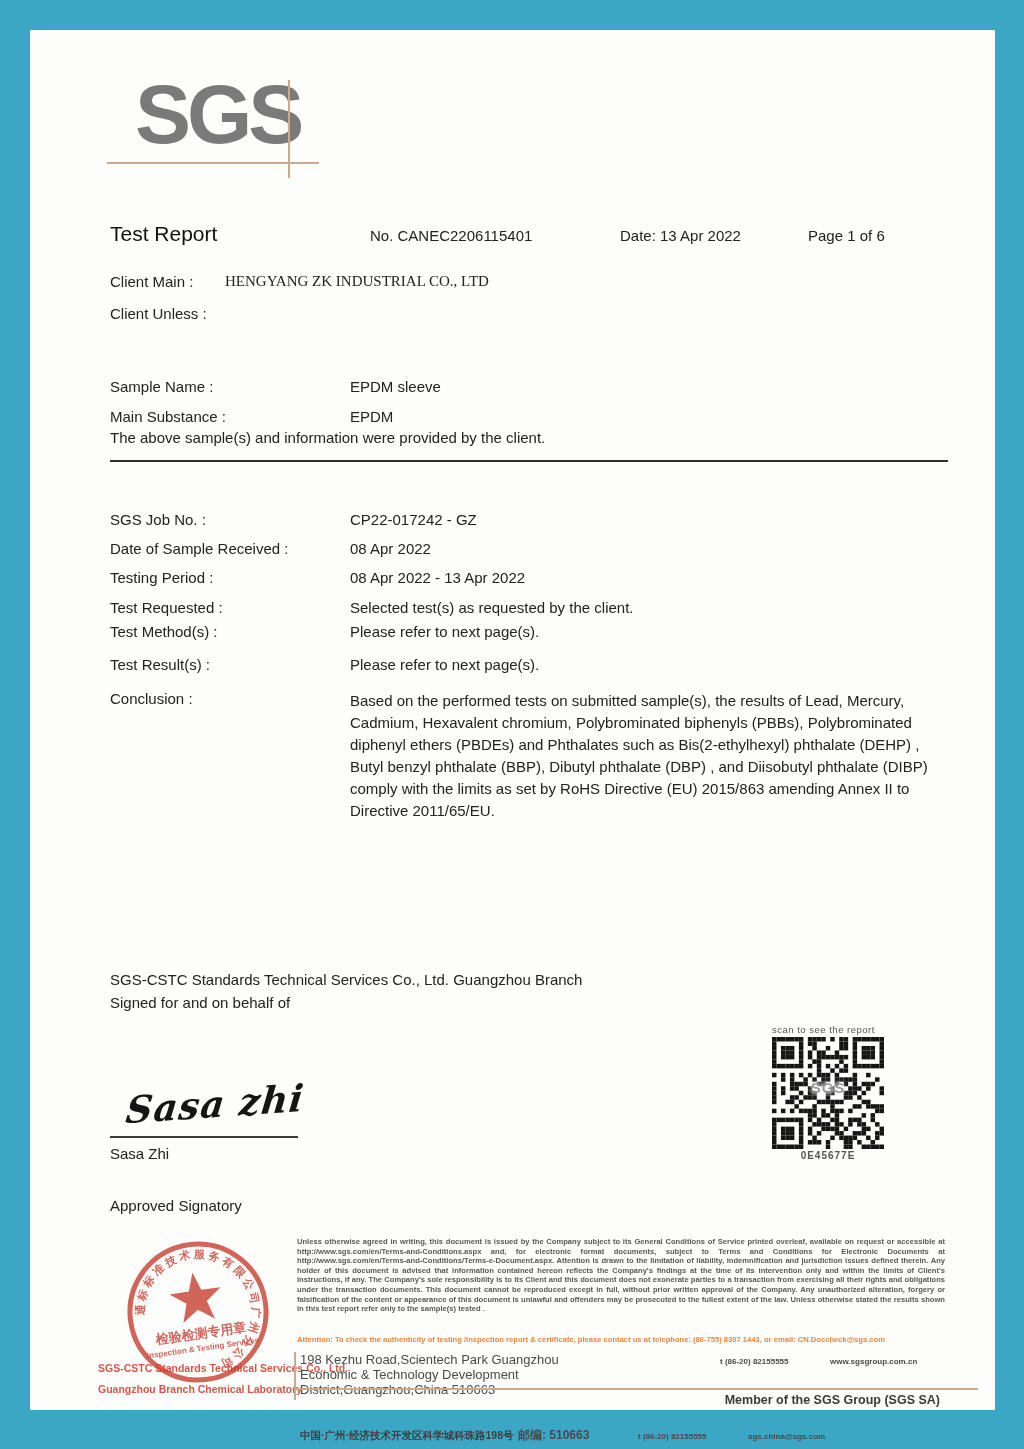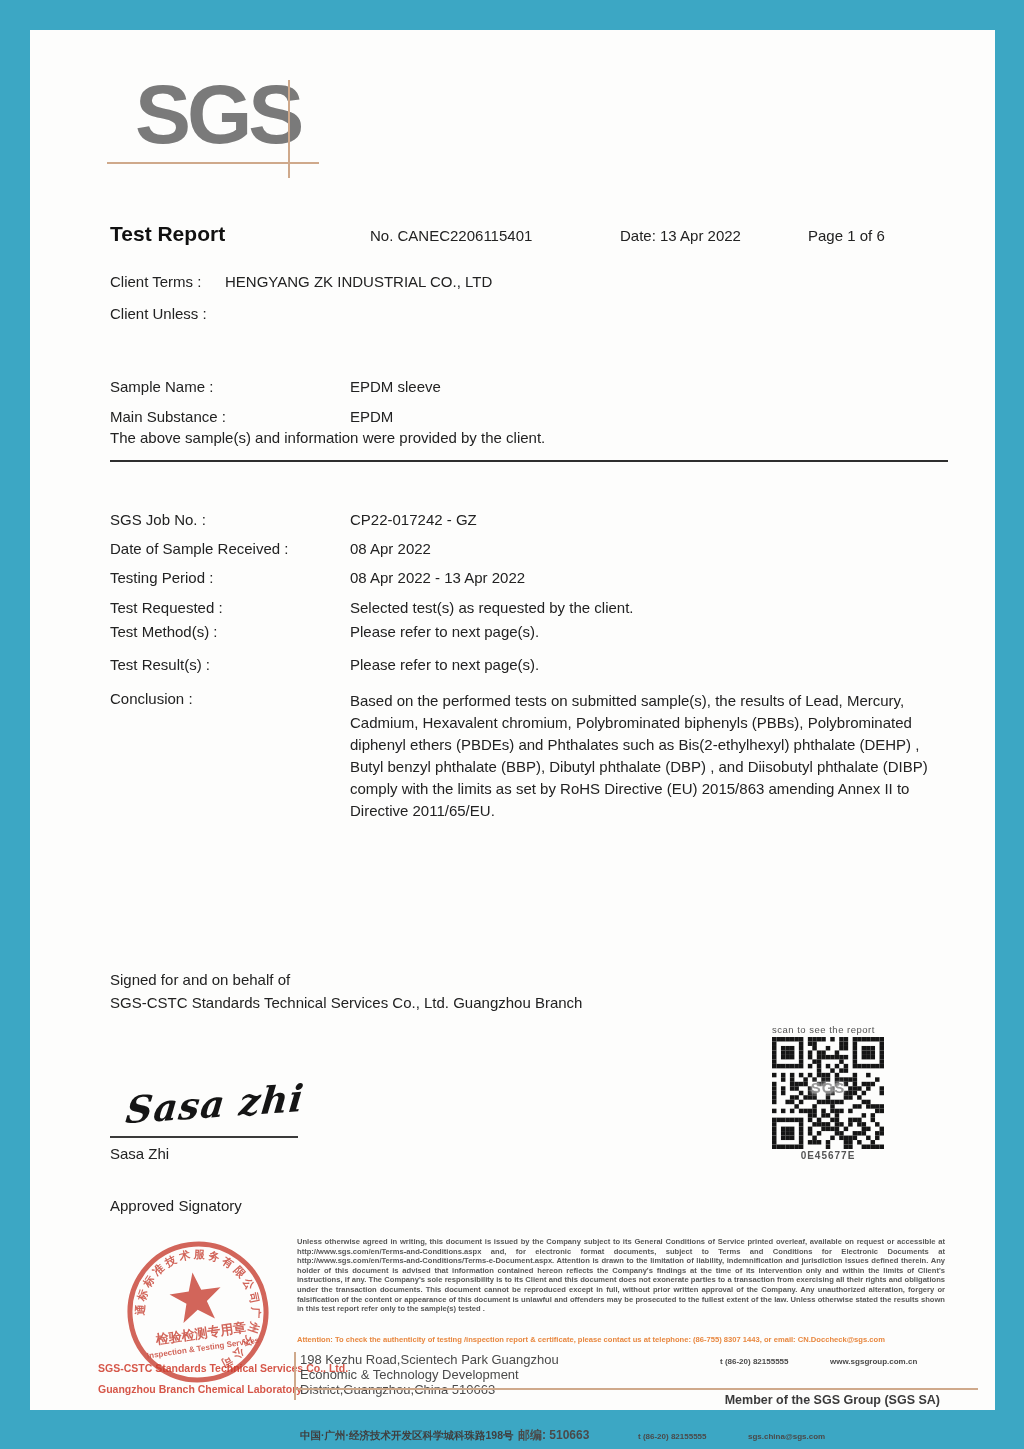--- a/index.html
+++ b/index.html
@@ -17,28 +17,28 @@
     background:#fdfdfc;
   }
   .abs { position:absolute; }
 
   
   .logo {
     font-size:84px; font-weight:bold; letter-spacing:-4px;
     color:#7a7a7a; line-height:1;
   }
   .tanline { background:#cfa98b; }
-  .title { font-size:21px; font-weight:bold; color:#111;text-align:right; }
+  .title { font-size:21px; font-weight:normal; color:#111;text-align:right; }
   .hmeta { font-size:15px; color:#222; }
 
   
   .row { position:absolute; left:80px; display:flex; font-size:15px; color:#222; width:860px; }
   .row .lbl { width:240px; flex-shrink:0; }
   .crow .lbl { width:115px; }
-  .crow .val { width:710px; }
+  .crow .val { width:710px;font-family:Liberation Serif, serif; }
   .conc .val { width:592px; line-height:22px; }
   .note { font-size:15px; color:#222; }
   .rule-dark { background:#2e2e2e; height:2px; }
 
   
   .script {
     font-family:"DejaVu Serif","Liberation Serif",serif;
     font-style:italic; font-weight:bold; font-size:37px; color:#151515;
     transform:rotate(-4deg) skewX(-10deg);
     letter-spacing:1px;
@@ -86,21 +86,21 @@
   <div class="abs logo" style="left:105px; top:42px;">SGS</div>
   <div class="abs tanline" style="left:77px; top:132px; width:212px; height:2px;"></div>
   <div class="abs tanline" style="left:258px; top:50px; width:2px; height:98px;"></div>
 
   <div class="abs title" style="left:80px; top:192px;">Test Report</div>
   <div class="abs hmeta" style="left:340px; top:197px;">No. CANEC2206115401</div>
   <div class="abs hmeta" style="left:590px; top:197px;">Date: 13 Apr 2022</div>
   <div class="abs hmeta" style="left:778px; top:197px;">Page 1 of 6</div>
 
   <div class="row crow" style="top:243px;">
-    <span class="lbl">Client Terms :</span>
+    <span class="lbl">Client Main :</span>
     <span class="val">HENGYANG ZK INDUSTRIAL CO., LTD</span>
   </div>
   <div class="row crow" style="top:271px; line-height:26px;">
     <span class="lbl">Client Unless :</span>
   </div>
 
   <div class="row" style="top:348px;">
     <span class="lbl">Sample Name :</span>
     <span class="val">EPDM sleeve</span>
   </div>
@@ -134,22 +134,22 @@
   <div class="row" style="top:626px;">
     <span class="lbl">Test Result(s) :</span>
     <span class="val">Please refer to next page(s).</span>
   </div>
   <div class="row conc" style="top:660px;">
     <span class="lbl">Conclusion :</span>
     <span class="val">Based on the performed tests on submitted sample(s), the results of Lead, Mercury, Cadmium, Hexavalent chromium, Polybrominated biphenyls (PBBs), Polybrominated diphenyl ethers (PBDEs) and Phthalates such as Bis(2-ethylhexyl) phthalate (DEHP) , Butyl benzyl phthalate (BBP), Dibutyl phthalate (DBP) , and Diisobutyl phthalate (DIBP) comply with the limits as set by RoHS Directive (EU) 2015/863 amending Annex II to Directive 2011/65/EU.</span>
   </div>
 
   <div class="abs sig-txt" style="left:80px; top:938px;">
+    <div>SGS-CSTC Standards Technical Services Co., Ltd. Guangzhou Branch</div>
     <div>Signed for and on behalf of</div>
-    <div>SGS-CSTC Standards Technical Services Co., Ltd. Guangzhou Branch</div>
   </div>
 
   <div class="abs qr-cap" style="left:742px; top:994px;">scan to see the report</div>
   <div class="abs qr-wrap" style="left:742px; top:1007px;">
     <svg id="qrsvg" width="112" height="112" viewBox="0 0 112 112">
         <rect x="0.00" y="0.00" width="4.48" height="4.48" fill="#151515"></rect>
         <rect x="4.48" y="0.00" width="4.48" height="4.48" fill="#151515"></rect>
         <rect x="8.96" y="0.00" width="4.48" height="4.48" fill="#151515"></rect>
         <rect x="13.44" y="0.00" width="4.48" height="4.48" fill="#151515"></rect>
         <rect x="17.92" y="0.00" width="4.48" height="4.48" fill="#151515"></rect>

